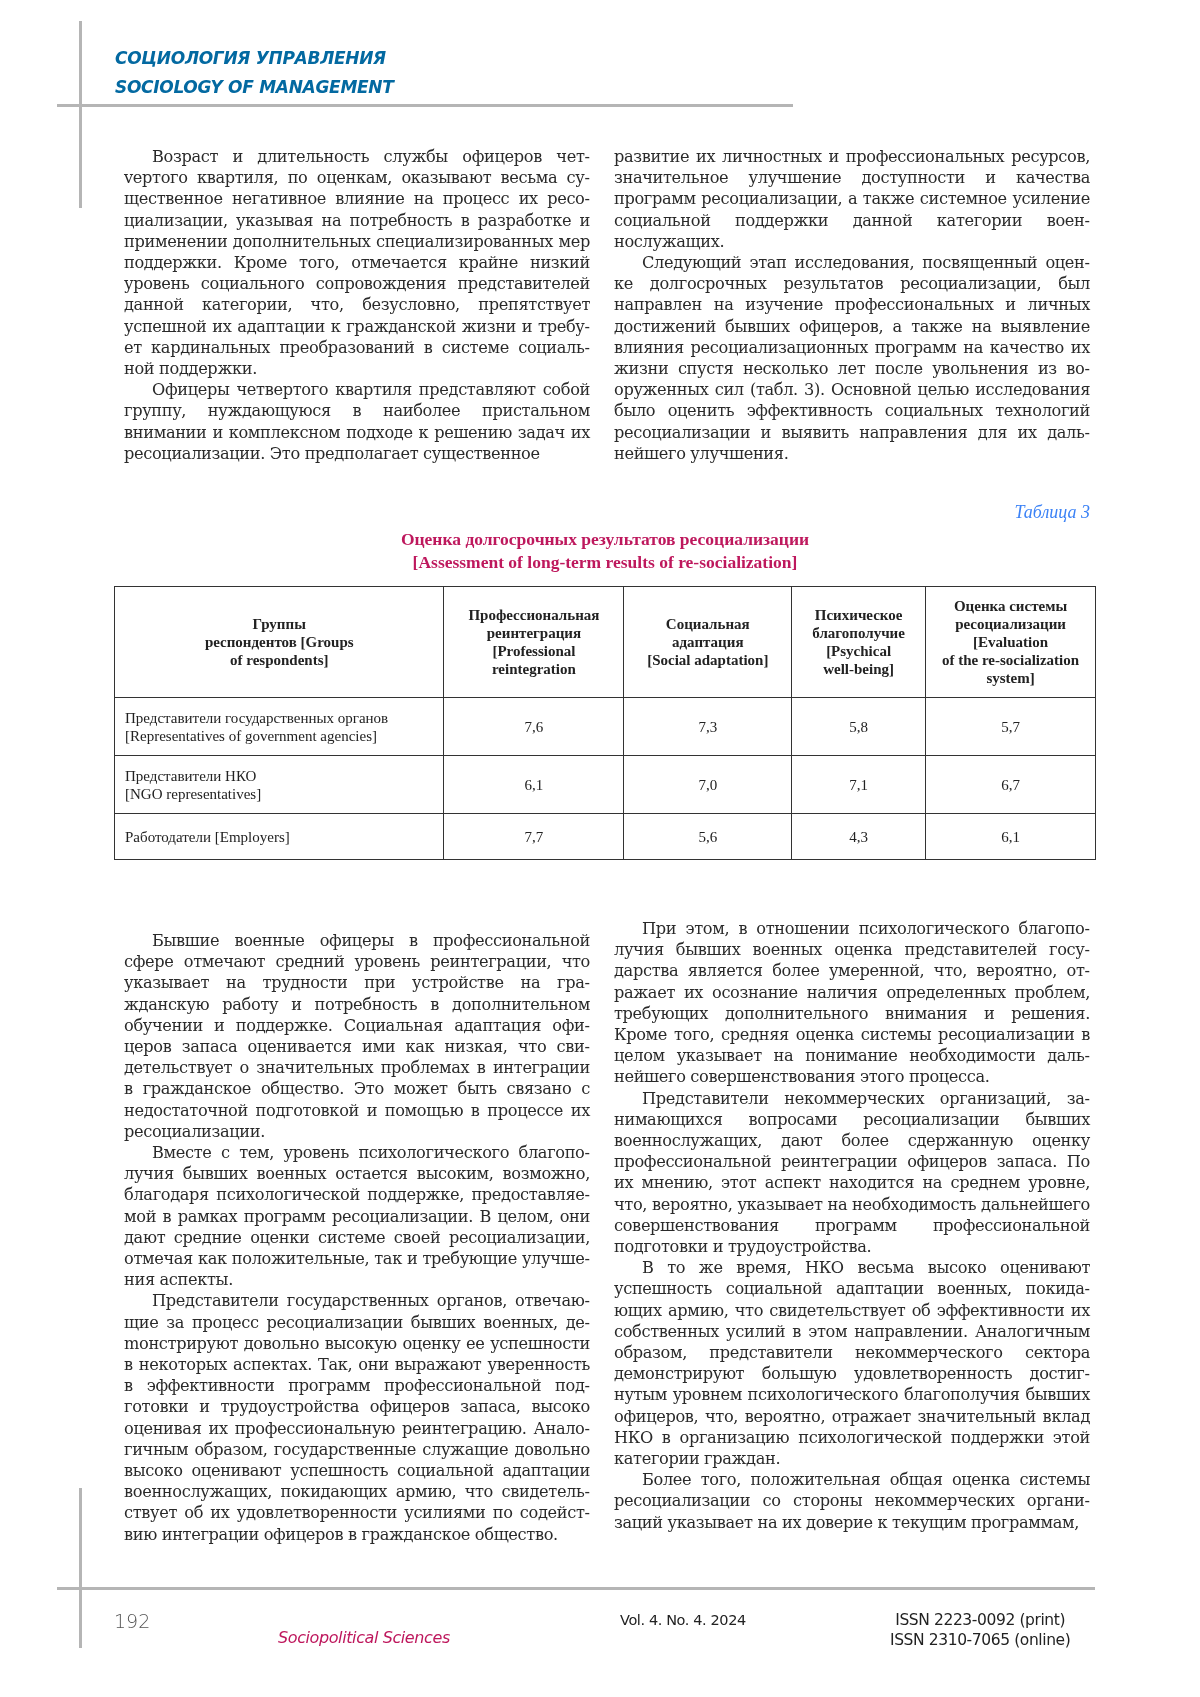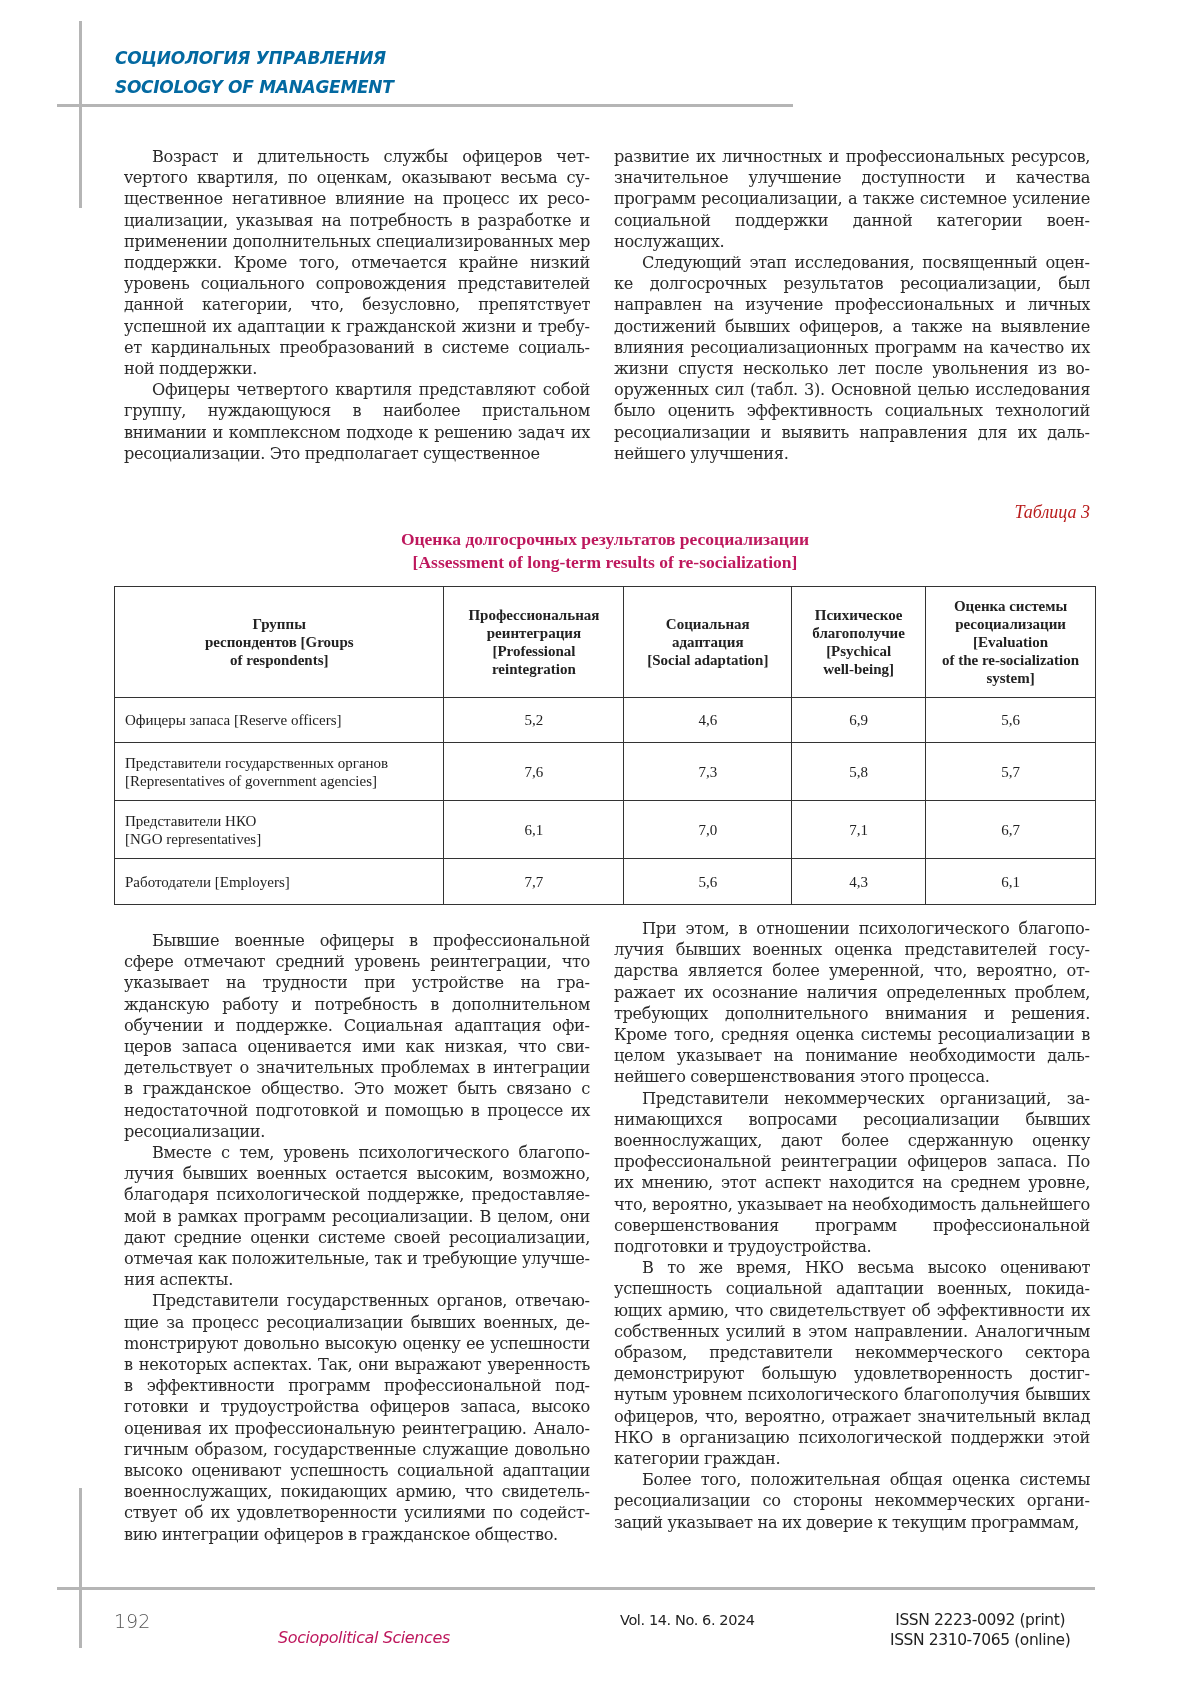--- a/index.html
+++ b/index.html
@@ -5,21 +5,21 @@
     html, body { margin: 0; padding: 0; background: #ffffff; }
     body { width: 1200px; height: 1697px; position: relative; overflow: hidden; color: #222; }
     .vline { position: absolute; background: #b5b5b5; width: 3px; }
     .hline { position: absolute; background: #b5b5b5; height: 3px; }
     .header { position: absolute; left: 115px; top: 44px; font-family: "DejaVu Sans", sans-serif; font-style: italic; font-weight: bold; font-size: 17px; line-height: 29px; color: #0369a1; letter-spacing: -0.3px; }
     .col { position: absolute; font-family: "DejaVu Serif", serif; font-size: 16.2px; line-height: 21.2px; text-align: justify; color: #2a2a2a; letter-spacing: -0.35px; }
     .col p { margin: 0; text-indent: 28px; hyphens: manual; }
     .col p.cont { text-indent: 0; }
     .col-left { left: 124px; width: 466px; }
     .col-right { left: 614px; width: 476px; }
-    .table-label { position: absolute; right: 110px; top: 502px; font-family: "Liberation Serif", serif; font-style: italic; font-size: 18px; color: #b91c1c; }
+    .table-label { position: absolute; right: 110px; top: 502px; font-family: "Liberation Serif", serif; font-style: italic; font-size: 18px; color: #3b82f6; }
     .table-title { position: absolute; left: 110px; width: 990px; top: 528px; text-align: center; font-family: "Liberation Serif", serif; font-weight: bold; font-size: 17.5px; line-height: 23px; color: #be185d; }
     table.data { position: absolute; left: 114px; top: 586px; width: 982px; border-collapse: collapse; font-family: "Liberation Serif", serif; font-size: 15px; line-height: 18px; color: #222; }
     table.data th, table.data td { border: 1.5px solid #333; }
     table.data th { font-weight: bold; text-align: center; padding: 8px 4px; height: 94px; }
     table.data td { text-align: center; }
     table.data td.group { text-align: left; padding: 0 10px; }
     table.data tr.r1 td { height: 42px; }
     table.data tr.r2 td, table.data tr.r3 td { height: 55px; }
     table.data tr.r4 td { height: 43px; }
     .footer-page { position: absolute; left: 114px; top: 1610px; font-family: "DejaVu Sans", sans-serif; font-size: 19px; color: #555; font-weight: 300; }
@@ -90,29 +90,20 @@
       <th>
         <div>Оценка системы</div>
         <div>ресоциализации</div>
         <div>[Evaluation</div>
         <div>of the re-socialization</div>
         <div>system]</div>
       </th>
     </tr>
   </thead>
   <tbody>
-    <tr class="r1">
-      <td class="group">
-          <div>Офицеры запаса [Reserve officers]</div>
-        </td>
-      <td>5,2</td>
-      <td>4,6</td>
-      <td>6,9</td>
-      <td>5,6</td>
-    </tr>
     <tr class="r2">
       <td class="group">
         <div>Представители государственных органов</div>
         <div>[Representatives of government agencies]</div>
       </td>
       <td>7,6</td>
       <td>7,3</td>
       <td>5,8</td>
       <td>5,7</td>
     </tr>
@@ -145,17 +136,17 @@
 </div>
 <div class="col col-right" style="top:918px;">
   <p>При этом, в отношении психологического благопо­лучия бывших военных оценка представителей госу­дарства является более умеренной, что, вероятно, от­ражает их осознание наличия определенных проблем, требующих дополнительного внимания и решения. Кроме того, средняя оценка системы ресоциализации в целом указывает на понимание необходимости даль­нейшего совершенствования этого процесса.</p>
   <p>Представители некоммерческих организаций, за­нимающихся вопросами ресоциализации бывших военнослужащих, дают более сдержанную оценку профессиональной реинтеграции офицеров запаса. По их мнению, этот аспект находится на среднем уров­не, что, вероятно, указывает на необходимость даль­нейшего совершенствования программ профессио­нальной подготовки и трудоустройства.</p>
   <p>В то же время, НКО весьма высоко оценивают успешность социальной адаптации военных, покида­ющих армию, что свидетельствует об эффективности их собственных усилий в этом направлении. Аналогич­ным образом, представители некоммерческого сектора демонстрируют большую удовлетворенность достиг­нутым уровнем психологического благополучия быв­ших офицеров, что, вероятно, отражает значительный вклад НКО в организацию психологической поддержки этой категории граждан.</p>
   <p>Более того, положительная общая оценка системы ресоциализации со стороны некоммерческих органи­заций указывает на их доверие к текущим программам,</p>
 </div>
 
 <div class="footer-page">192</div>
 <div class="footer-journal">Sociopolitical Sciences</div>
-<div class="footer-vol">Vol. 14. No. 6. 2024</div>
+<div class="footer-vol">Vol. 4. No. 4. 2024</div>
 <div class="footer-issn">
   <div>ISSN 2223-0092 (print)</div>
   <div>ISSN 2310-7065 (online)</div>
 </div>
 
 </body></html>

